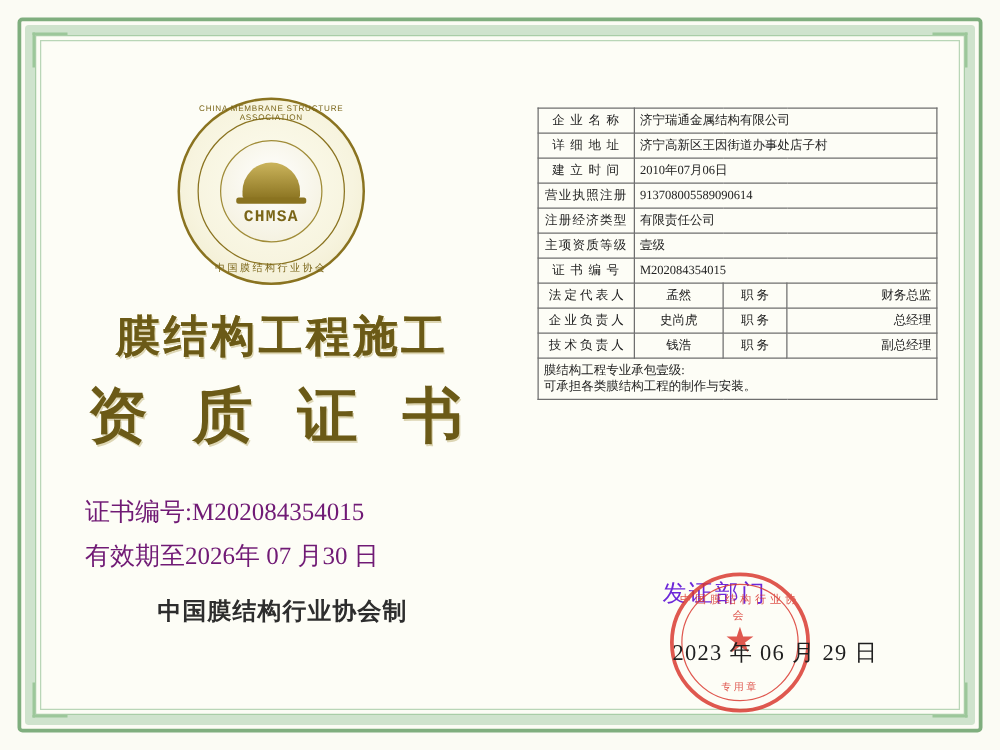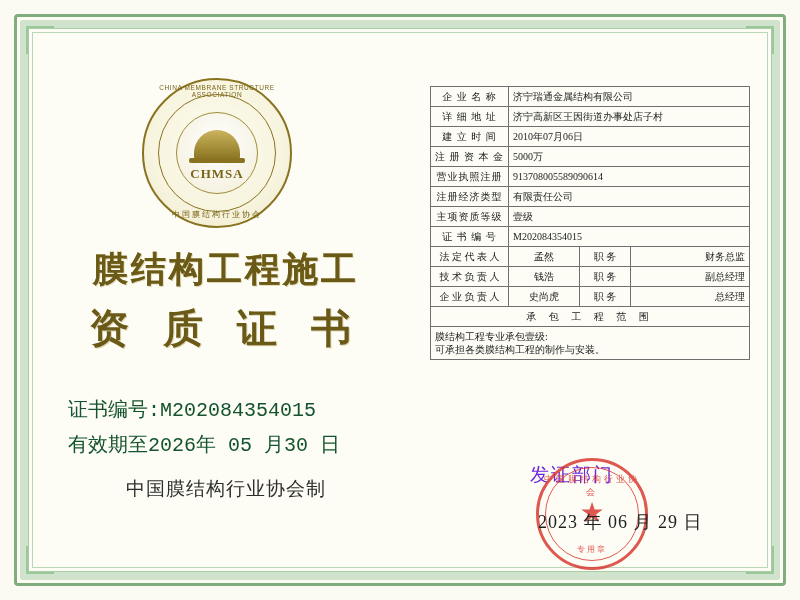--- a/index.html
+++ b/index.html
@@ -122,21 +122,21 @@
   .emblem .chmsa {
     position: absolute;
     left: 0;
     right: 0;
     top: 88px;
     text-align: center;
     font-size: 13px;
     font-weight: bold;
     letter-spacing: 1px;
     color: #7a6518;
-    font-family: Liberation Serif, serif;
+    font-family: Liberation Mono, monospace;
   }
   .emblem .arc-top,
   .emblem .arc-bottom {
     position: absolute;
     left: 0;
     right: 0;
     text-align: center;
     font-size: 6.5px;
     color: #7a6518;
     letter-spacing: 0.6px;
@@ -158,44 +158,45 @@
     top: 190px;
     font-size: 35px;
     letter-spacing: 3px;
     background: linear-gradient(#9d8a2f, #6e5c14);
     -webkit-background-clip: text;
     background-clip: text;
     font-family: Liberation Mono, monospace;
   }
   .title-sub {
     top: 245px;
-    font-size: 40px;
+    font-size: 48px;
     letter-spacing: 12px;
   }
 
   .cert-no, .cert-valid {
     position: absolute;
     left: 22px;
-    font-family: Liberation Mono, monospace;
+    font-family: Liberation Serif, serif;
     font-size: 20px;
-    color: #14532d;
+    color: #701a75;
   }
   .cert-no { top: 340px; }
   .cert-valid { top: 375px; }
 
   .issuer-line {
     position: absolute;
     left: 0;
     width: 360px;
     top: 420px;
     text-align: center;
     font-family: "Liberation Serif", serif;
     font-size: 19px;
     color: #2d2d2d;
     letter-spacing: 1px;
+    font-weight: bold;
   }
 
   
   .right-panel {
     position: absolute;
     left: 430px;
     top: 86px;
     width: 320px;
   }
 
@@ -344,43 +345,39 @@
       <div class="dome"></div>
       <div class="dome-base"></div>
       <div class="chmsa">CHMSA</div>
       <div class="arc-bottom">中国膜结构行业协会</div>
     </div>
 
     <div class="title-main">膜结构工程施工</div>
     <div class="title-sub">资 质 证 书</div>
 
     <div class="cert-no">证书编号:M202084354015</div>
-    <div class="cert-valid">有效期至2026年 05 月30 日</div>
+    <div class="cert-valid">有效期至2026年 07 月30 日</div>
 
     <div class="issuer-line">中国膜结构行业协会制</div>
   </div>
 
   <div class="right-panel">
     <table class="info">
       <tbody>
         <tr>
           <td class="lbl">企 业 名 称</td>
           <td class="val" colspan="4">济宁瑞通金属结构有限公司</td>
         </tr>
         <tr>
           <td class="lbl">详 细 地 址</td>
           <td class="val" colspan="4">济宁高新区王因街道办事处店子村</td>
         </tr>
         <tr>
           <td class="lbl">建 立 时 间</td>
           <td class="val" colspan="4">2010年07月06日</td>
-        </tr>
-        <tr>
-          <td class="lbl">注 册 资 本 金</td>
-          <td class="val" colspan="4">5000万</td>
         </tr>
         <tr>
           <td class="lbl">营业执照注册</td>
           <td class="val" colspan="4">913708005589090614</td>
         </tr>
         <tr>
           <td class="lbl">注册经济类型</td>
           <td class="val" colspan="4">有限责任公司</td>
         </tr>
         <tr>
@@ -392,35 +389,32 @@
           <td class="val" colspan="4">M202084354015</td>
         </tr>
 
         <tr>
           <td class="lbl-sm">法 定 代 表 人</td>
           <td class="val-sm">孟然</td>
           <td class="post-lbl">职 务</td>
           <td class="post-val" colspan="2">财务总监</td>
         </tr>
         <tr>
+          <td class="lbl-sm">企 业 负 责 人</td>
+          <td class="val-sm">史尚虎</td>
+          <td class="post-lbl">职 务</td>
+          <td class="post-val" colspan="2">总经理</td>
+        </tr>
+        <tr>
           <td class="lbl-sm">技 术 负 责 人</td>
           <td class="val-sm">钱浩</td>
           <td class="post-lbl">职 务</td>
           <td class="post-val" colspan="2">副总经理</td>
         </tr>
-        <tr>
-          <td class="lbl-sm">企 业 负 责 人</td>
-          <td class="val-sm">史尚虎</td>
-          <td class="post-lbl">职 务</td>
-          <td class="post-val" colspan="2">总经理</td>
-        </tr>
-
-        <tr>
-          <td class="scope-head" colspan="5">承 包 工 程 范 围</td>
-        </tr>
+
         <tr>
           <td class="scope-body" colspan="5">
             <div>膜结构工程专业承包壹级:</div>
             <div>可承担各类膜结构工程的制作与安装。</div>
           </td>
         </tr>
       </tbody>
     </table>
   </div>
 

